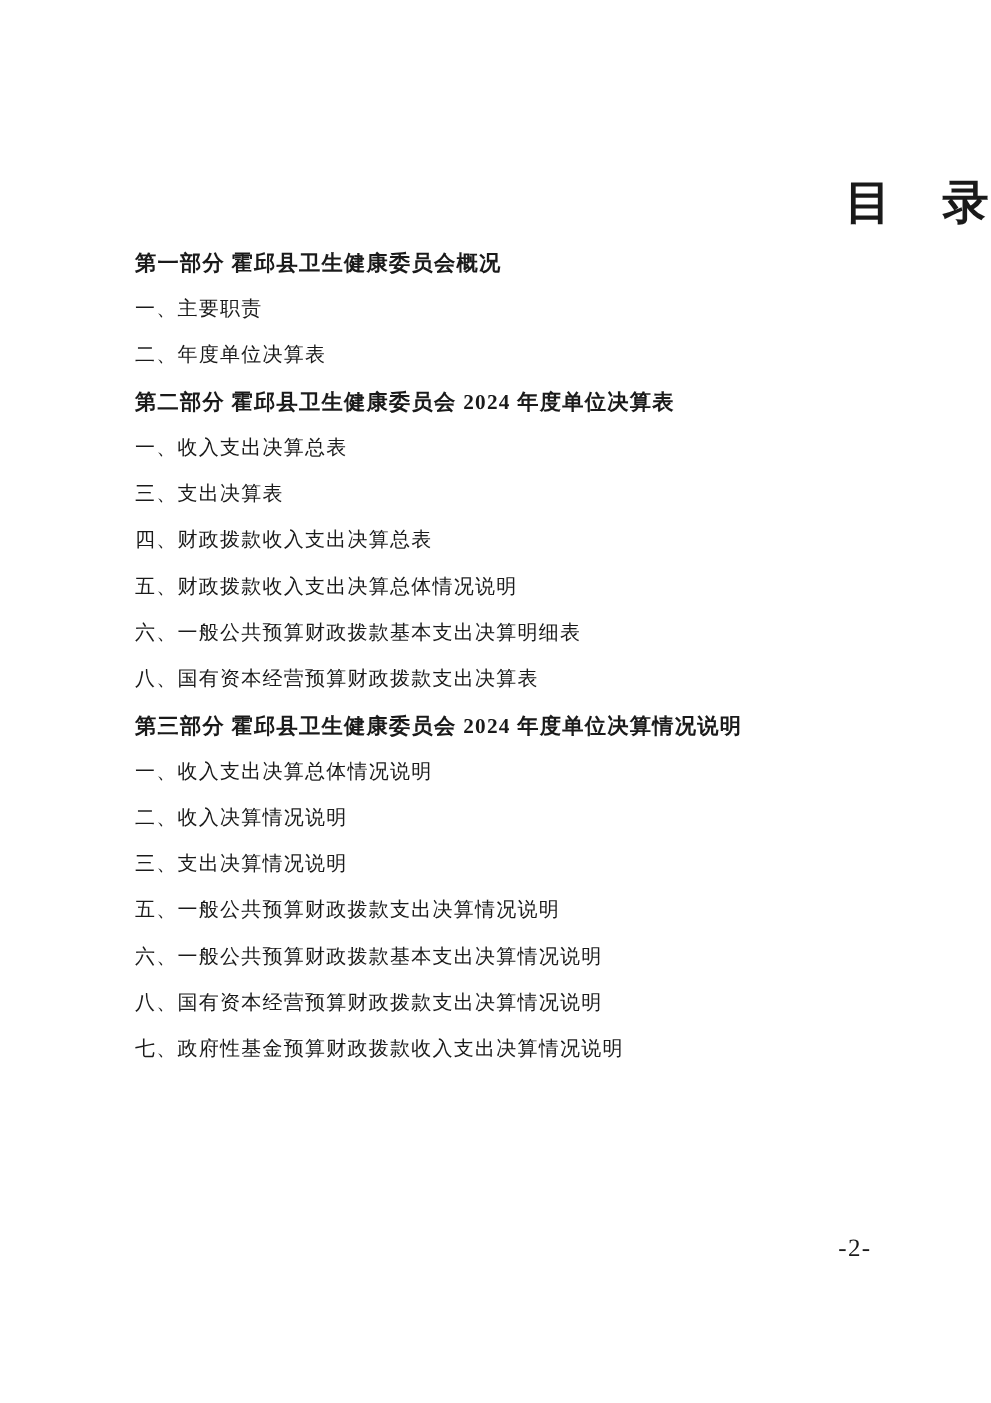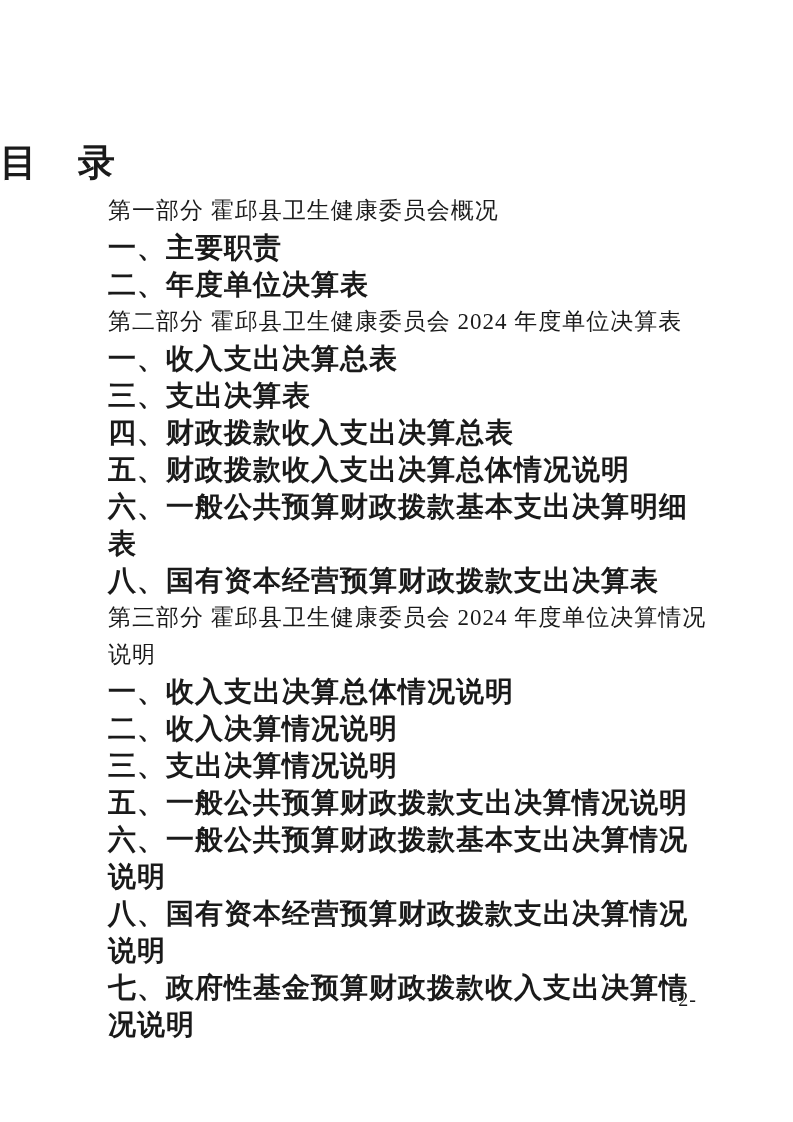--- a/index.html
+++ b/index.html
@@ -12,44 +12,44 @@
     width: 793px;
     height: 1122px;
     background: #ffffff;
     overflow: hidden;
     font-family: "Liberation Serif", "DejaVu Serif", serif;
     color: #1a1a1a;
   }
   .doc-title {
     margin: 0;
     padding-top: 140px;
-    text-align: left;
+    text-align: right;
     font-size: 37px;
     font-weight: bold;
     line-height: 46px;
     letter-spacing: 2px;
   }
   .toc {
     margin-top: 6px;
     padding-left: 108px;
     padding-right: 84px; 
   }
   .toc p {
     margin: 0;
     padding: 0;
   }
   .toc-heading {
-    font-size: 23px;
-    font-weight: normal;
+    font-size: 17px;
+    font-weight: bold;
     line-height: 37px;
     letter-spacing: 1px;
   }
   .toc-item {
-    font-size: 28px;
-    font-weight: bold;
+    font-size: 16px;
+    font-weight: normal;
     line-height: 37px;
     letter-spacing: 1px;
   }
   .page-number {
     position: absolute;
     top: 988px;
     right: 96px;
     font-size: 20px;
     letter-spacing: 1px;
     color: #1a1a1a;

